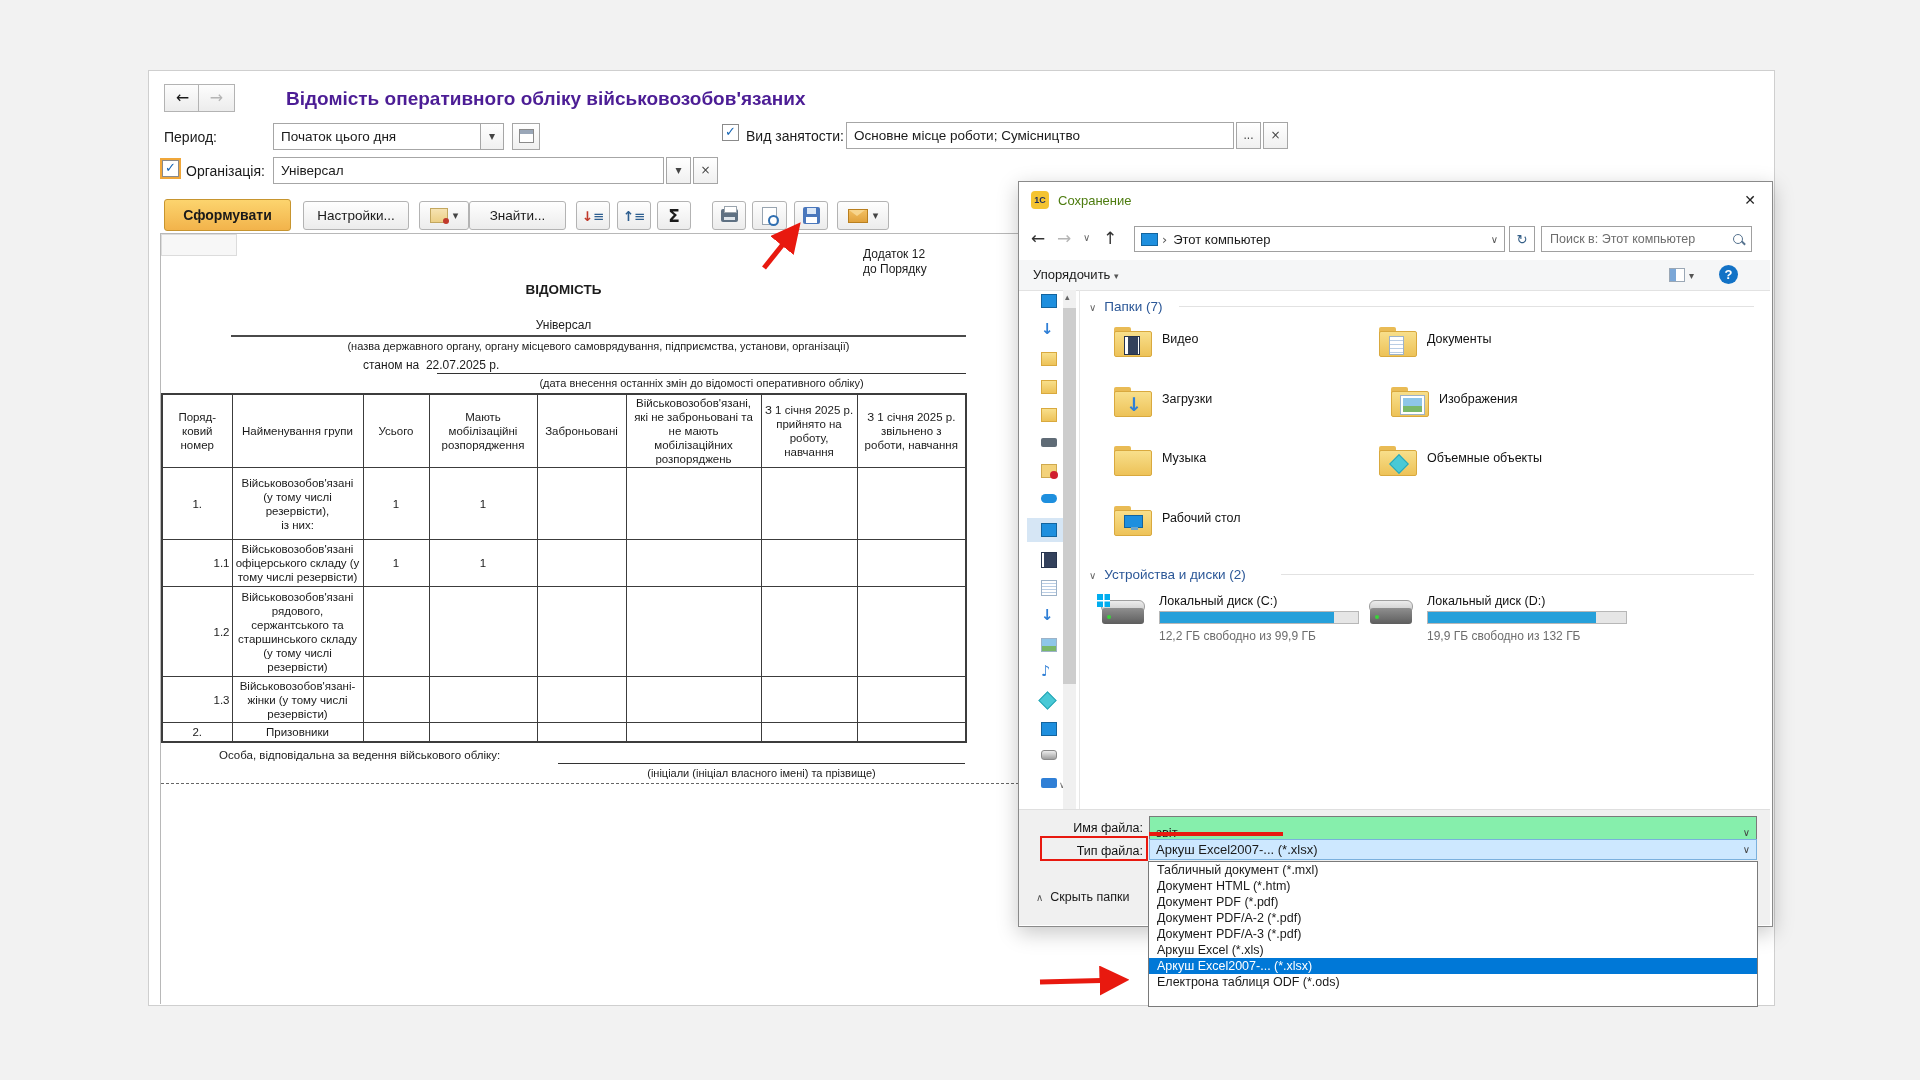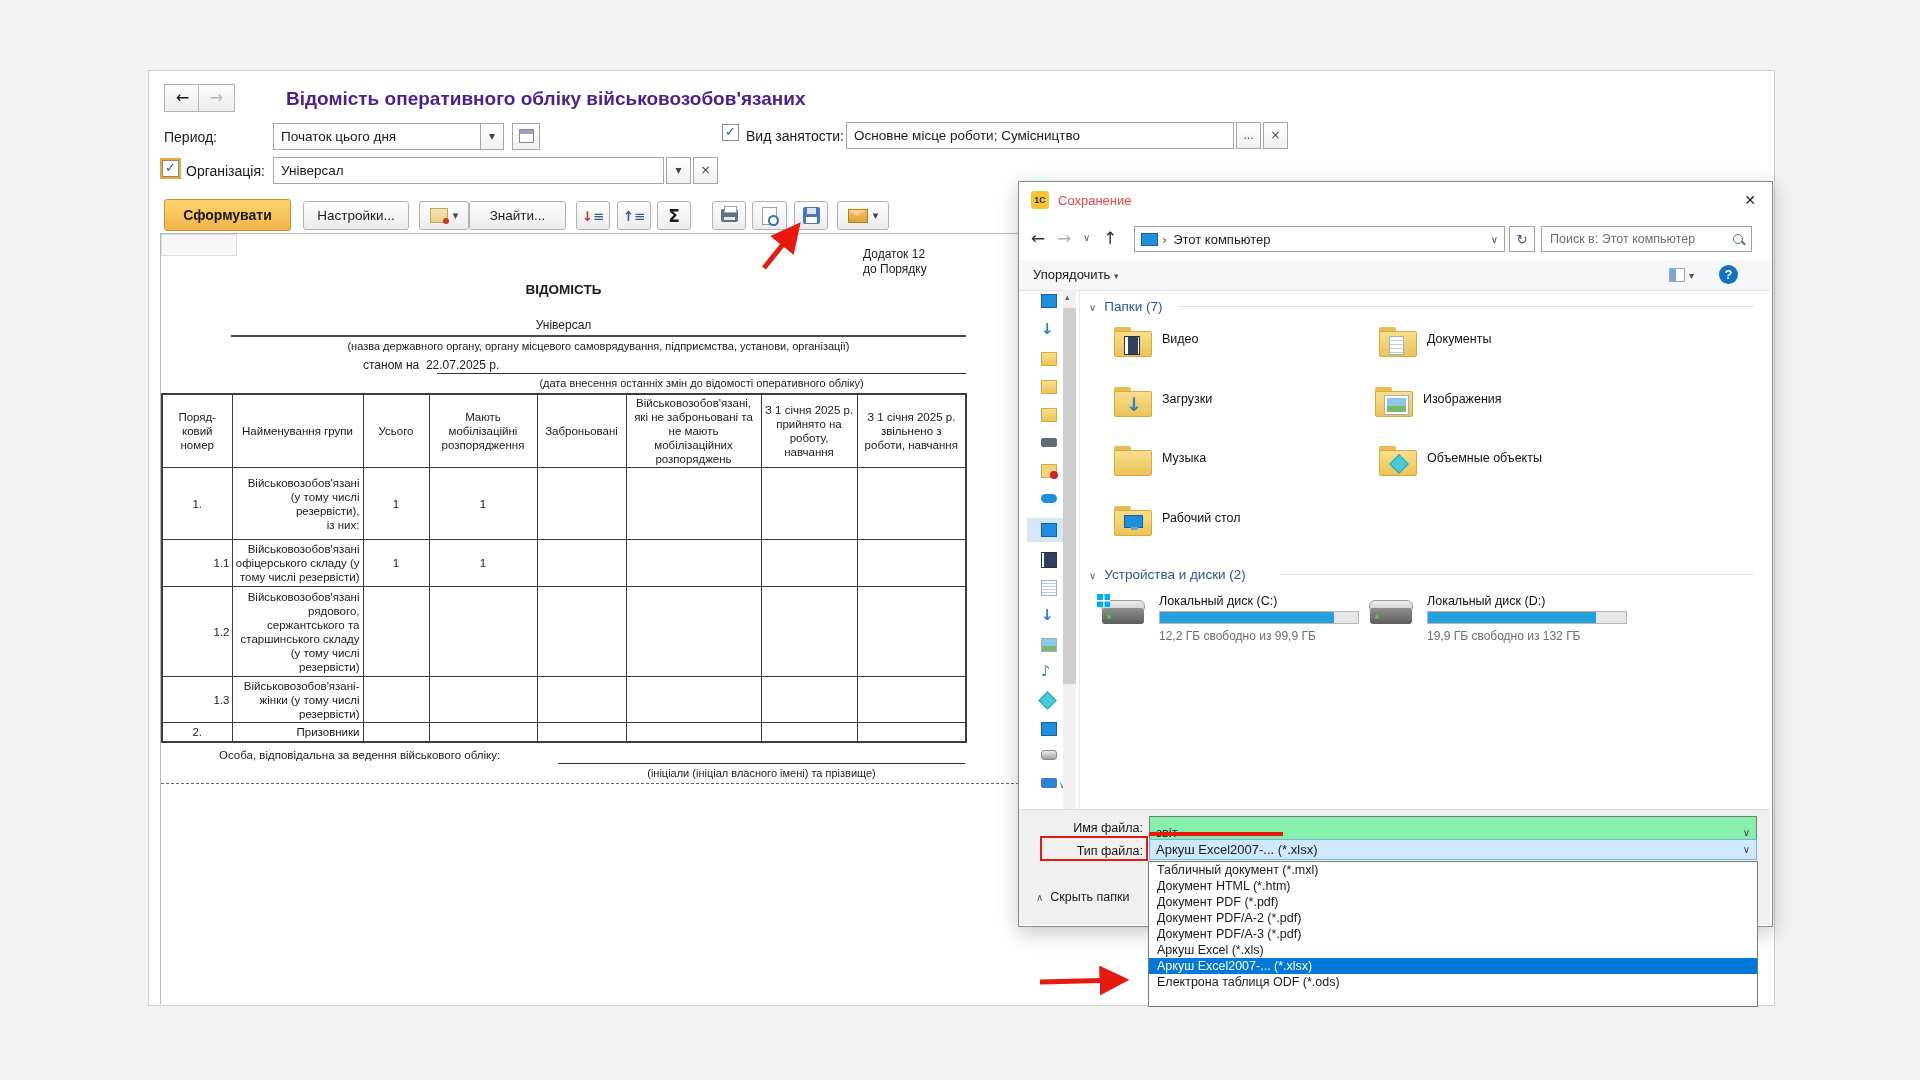--- a/index.html
+++ b/index.html
@@ -41,27 +41,27 @@
   .i-mail:before{content:"";position:absolute;left:0;top:0;border-left:8px solid transparent;border-right:8px solid transparent;border-top:6px solid #f7d58d}
   .i-copyset{width:16px;height:13px;background:linear-gradient(#f6e3b2,#eccf86);border:1px solid #c3a75f;position:relative}
   .i-copyset:after{content:"";position:absolute;right:-2px;bottom:-2px;width:6px;height:6px;background:#c0392b;border-radius:50%}
 
   
   .rep{color:#1b1b1b}
   .rep-caption{font-size:11px;color:#222}
   table.rt{border-collapse:collapse;table-layout:fixed;border:2px solid #3c3c3c}
   table.rt td,table.rt th{border:1px solid #3c3c3c;font-weight:400;font-size:11.5px;line-height:14px;
         padding:1px 3px;vertical-align:middle;text-align:center;white-space:pre-line;overflow:hidden}
-  table.rt td.nm{text-align:right}
+  table.rt td.nm{text-align:center}
   table.rt td.numr{text-align:right;padding-right:2px}
 
   
   #dlg{position:absolute;left:1018px;top:181px;width:753px;height:744px;background:#fff;
        border:1px solid #8a8a8a;box-shadow:0 6px 20px rgba(0,0,0,.22)}
-  .dlg-title{font-size:13px;color:#ef4444}
+  .dlg-title{font-size:13px;color:#4d7c0f}
   .addr{position:absolute;height:26px;border:1px solid #a0a0a0;background:#fff;box-sizing:border-box;display:flex;align-items:center;font-size:13px}
   .sect-hdr{font-size:13.5px;color:#2b5797}
   .sect-line{position:absolute;height:1px;background:#e2e2e2}
   .flabel{font-size:12.5px;color:#111}
   .gray{color:#6d6d6d}
 
   
   .folder{position:absolute;width:38px;height:30px}
   .folder .tab{position:absolute;left:0;top:0;width:17px;height:7px;background:#e9bb55;border-radius:2px 2px 0 0}
   .folder .body{position:absolute;left:0;top:4px;width:38px;height:26px;background:linear-gradient(#f8df8b,#edc258);
@@ -373,21 +373,21 @@
     <span class="abs flabel" style="left:48px;top:5px">Документы</span>
   </div>
   <div class="abs" style="left:95px;top:205px;width:240px;height:46px">
     <span class="folder">
         <span class="tab"></span>
         <span class="body"></span>
         <span class="ov ov-down g">↓</span>
       </span>
     <span class="abs flabel" style="left:48px;top:5px">Загрузки</span>
   </div>
-  <div class="abs" style="left:356px;top:205px;width:240px;height:46px">
+  <div class="abs" style="left:372px;top:205px;width:240px;height:46px">
     <span class="folder">
         <span class="tab"></span>
         <span class="body"></span>
         <span class="ov ov-img"></span>
       </span>
     <span class="abs flabel" style="left:48px;top:5px">Изображения</span>
   </div>
   <div class="abs" style="left:95px;top:264px;width:240px;height:46px">
     <span class="folder">
         <span class="tab"></span>

